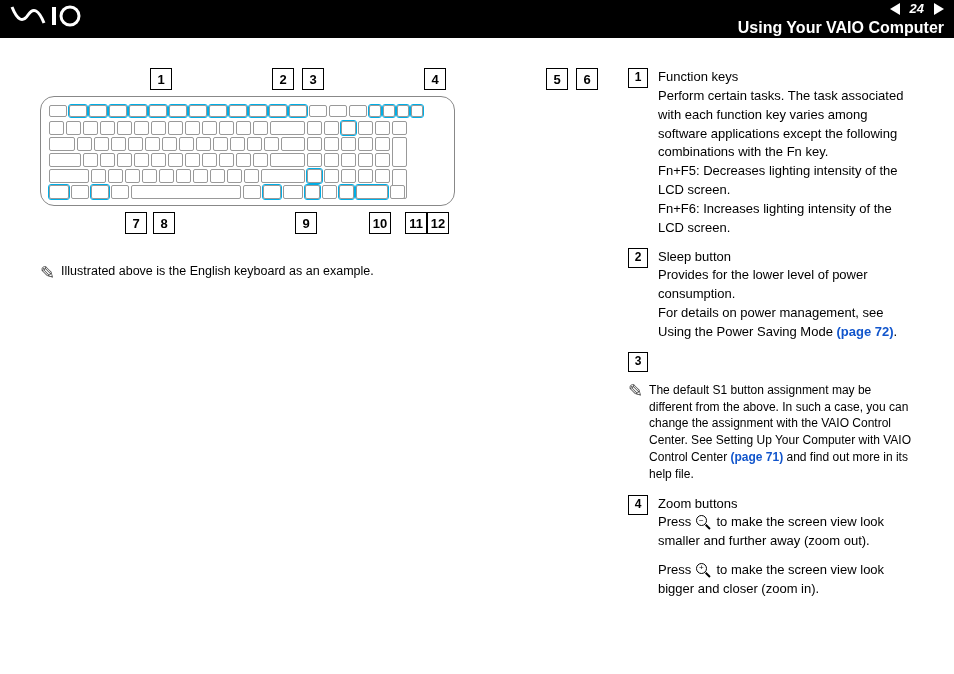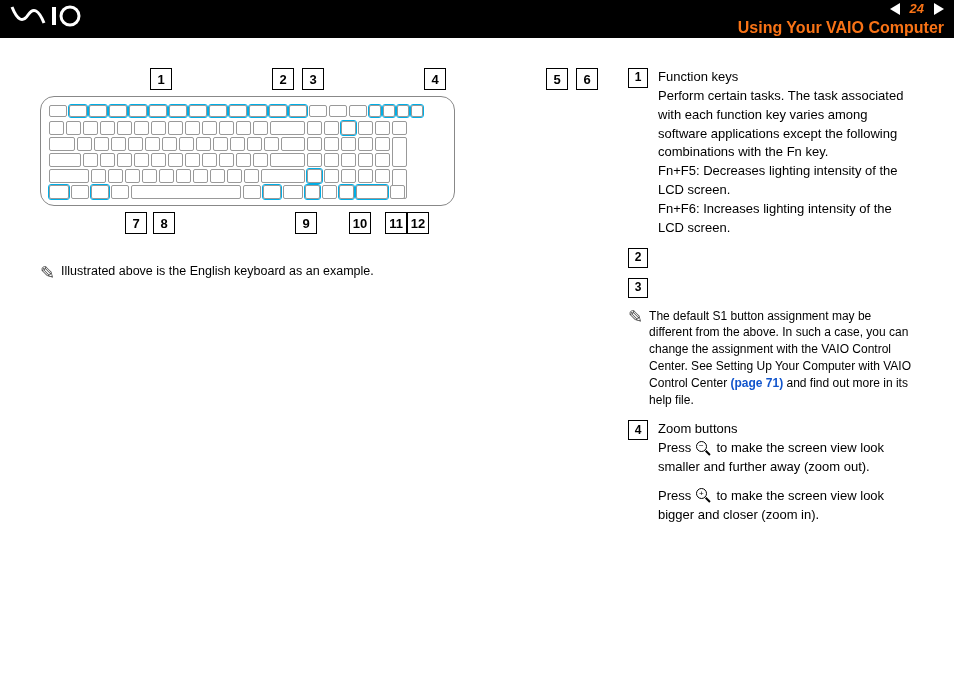--- a/index.html
+++ b/index.html
@@ -1,17 +1,17 @@
 <!DOCTYPE html>
 <html><head>
 <meta charset="utf-8">
 <style>
   * { box-sizing: border-box; margin: 0; padding: 0; }
   body { font-family: Arial, Helvetica, sans-serif; background: #fff; color: #000; width: 954px; }
-  .header { background: #000; color: #f97316; height: 38px; display: flex; align-items: center; justify-content: space-between; padding: 0 10px; }
+  .header { background: #000; color: #ffffff; height: 38px; display: flex; align-items: center; justify-content: space-between; padding: 0 10px; }
   .logo { font-family: Arial, sans-serif; font-size: 22px; letter-spacing: 2px; font-weight: bold; }
   .header-right { display: flex; align-items: center; gap: 10px; }
   .pagenum { font-size: 13px; font-style: italic; font-weight: bold; }
   .arrow { width: 0; height: 0; display: inline-block; }
   .arrow-left { border-top: 6px solid transparent; border-bottom: 6px solid transparent; border-right: 10px solid #fff; }
   .arrow-right { border-top: 6px solid transparent; border-bottom: 6px solid transparent; border-left: 10px solid #fff; }
   .header-title { font-size: 16px; font-weight: bold; }
   .header-stack { display: flex; flex-direction: column; align-items: flex-end; gap: 3px; }
   .page { display: flex; padding: 30px 40px 40px 40px; gap: 30px; }
   .left-col { flex: 0 0 440px; }
@@ -200,21 +200,21 @@
           <div class="key hl" style="width:15px;height:14px"></div>
         <div class="key hl" style="width:32px;height:14px"></div>
           <div class="key" style="width:15px;height:14px"></div>
       </div>
     </div>
 
     <div class="callout-row bottom-row" style="gap:0">
       <div class="callout">7</div>
       <div class="callout" style="margin-left:6px">8</div>
       <div class="callout" style="margin-left:120px">9</div>
-      <div class="callout" style="margin-left:32px">10</div>
+      <div class="callout" style="margin-left:52px">10</div>
       <div class="callout" style="margin-left:14px">11</div>
       <div class="callout" style="">12</div>
     </div>
 
     <div class="note-row">
       <span class="pencil">✎</span>
       <span>Illustrated above is the English keyboard as an example.</span>
     </div>
   </div>
 
@@ -227,20 +227,27 @@
         <div>
           <span>Perform certain tasks. The task associated with each function key varies among software applications except the following combinations with the </span><span class="bold">Fn</span><span> key.</span>
         </div>
         <div><span class="bold">Fn</span><span>+</span><span class="bold">F5</span><span>: Decreases lighting intensity of the LCD screen.</span></div>
         <div><span class="bold">Fn</span><span>+</span><span class="bold">F6</span><span>: Increases lighting intensity of the LCD screen.</span></div>
       </div>
     </div>
 
     <div class="item">
       <div class="item-num">2</div>
+      <div class="item-body">
+        <div>Sleep button</div>
+        <div>Provides for the lower level of power consumption.</div>
+        <div>
+          <span>For details on power management, see </span><span class="bold">Using the Power Saving Mode </span><span class="link">(page 72)</span><span>.</span>
+        </div>
+      </div>
     </div>
 
     <div class="item">
       <div class="item-num">3</div>
       <div class="item-body">
       </div>
     </div>
 
     <div class="note-block">
       <span class="pencil">✎</span>

